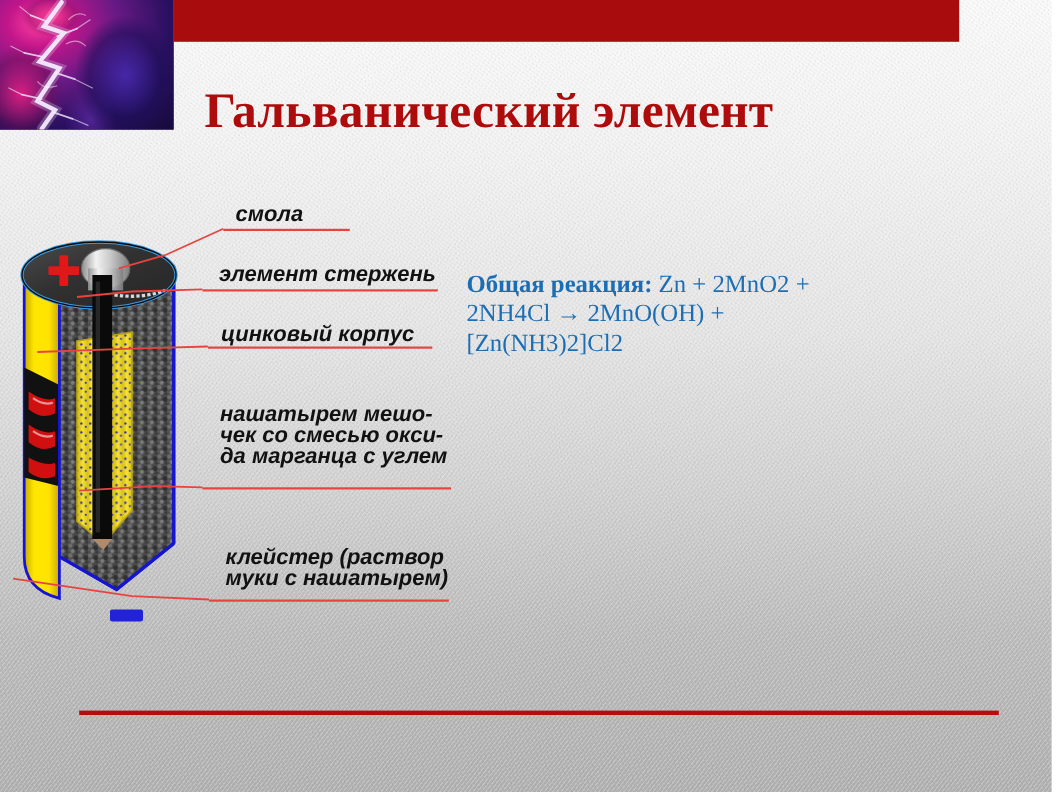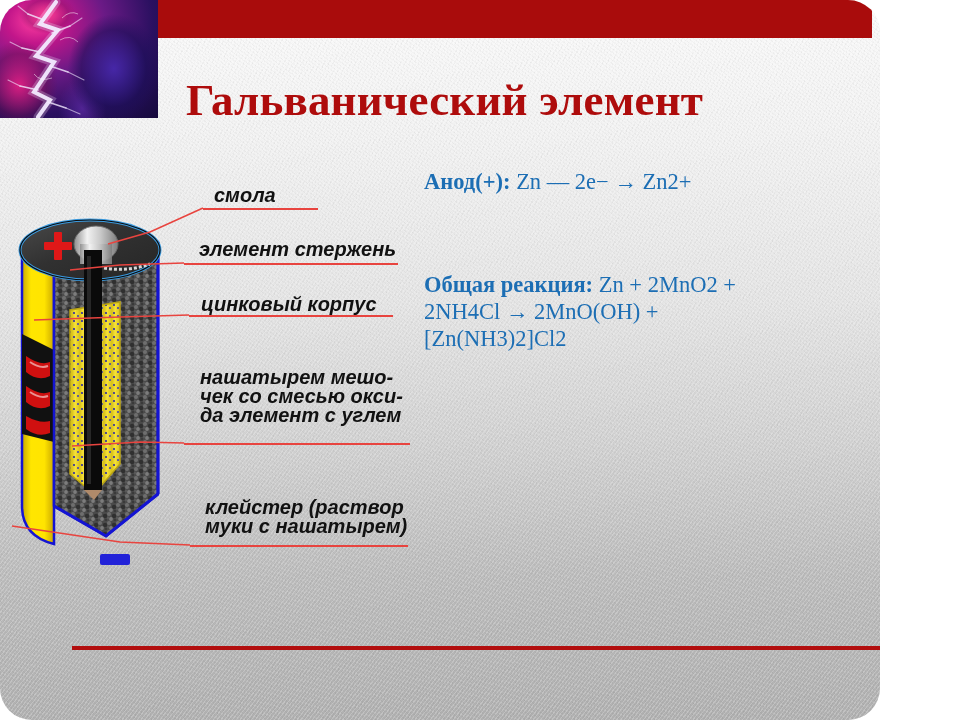--- a/index.html
+++ b/index.html
@@ -2,23 +2,22 @@
 <html lang="ru"><head>
 <meta charset="utf-8">
 <style>
   html,body{margin:0;padding:0;}
   body{
     width:960px;height:720px;overflow:hidden;
     font-family:"Liberation Serif", serif;
     background:#ffffff;
   }
   #slide{
-    position:relative;width:880px;height:720px;overflow:hidden;
+    position:relative;width:956px;height:720px;overflow:hidden;
     background:linear-gradient(180deg,#fbfbfb 0%,#f4f4f4 18%,#e6e6e6 42%,#d2d2d2 62%,#bdbdbd 80%,#b2b2b2 100%);
-    border-radius:32px;
   }
   
   #noise{
     position:absolute;inset:0;pointer-events:none;opacity:.5;
     background-image:
       repeating-linear-gradient(37deg, rgba(255,255,255,.55) 0 1px, rgba(0,0,0,.05) 1px 2px, rgba(255,255,255,0) 2px 3px),
       repeating-linear-gradient(117deg, rgba(255,255,255,.45) 0 1px, rgba(0,0,0,.045) 1px 2px, rgba(255,255,255,0) 2px 4px),
       repeating-linear-gradient(83deg, rgba(0,0,0,.035) 0 1px, rgba(255,255,255,.3) 1px 3px);
     mix-blend-mode:multiply;
   }
@@ -206,30 +205,29 @@
   <div class="rule" id="rule-smola"></div>
 
   <div class="callout" id="lbl-ugol">элемент стержень</div>
   <div class="rule" id="rule-ugol"></div>
 
   <div class="callout" id="lbl-zinc">цинковый корпус</div>
   <div class="rule" id="rule-zinc"></div>
 
   <div class="callout" id="lbl-sack"><span>нашатырем мешо-</span>
 <span>чек со смесью окси-</span>
-<span>да элемент с углем</span></div>
+<span>да марганца с углем</span></div>
   <div class="rule" id="rule-sack"></div>
 
   <div class="callout" id="lbl-kleister"><span>клейстер (раствор</span>
 <span>муки с нашатырем)</span></div>
   <div class="rule" id="rule-kleister"></div>
 
   <div id="chem">
 
-    <div class="eq"><b>Анод(+):</b><span> Zn — 2e−  →  Zn2+</span></div>
 
     <div class="eq-gap"></div>
 
 
     <div class="eq-gap"></div>
 
 
     <div class="eq-gap-sm"></div>
 
     <div class="eq"><b>Общая реакция:</b><span> Zn + 2MnO2 +</span><br><span>2NH4Cl →  2MnO(OH) +</span><br><span>[Zn(NH3)2]Cl2</span></div>

